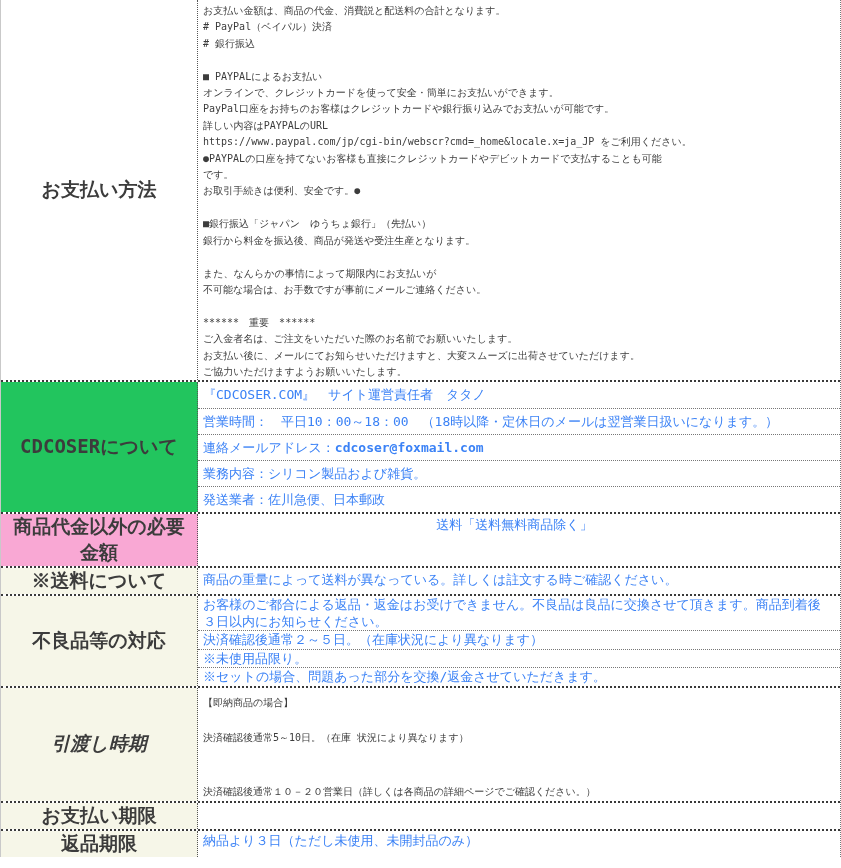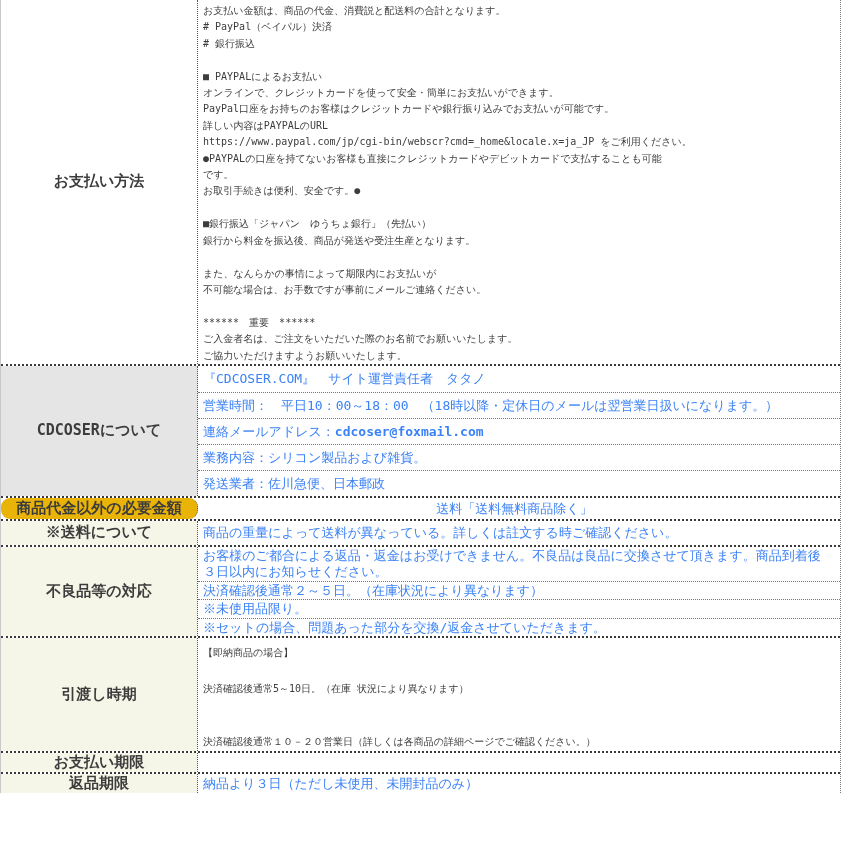--- a/index.html
+++ b/index.html
@@ -17,21 +17,21 @@
 
   .label-cell {
     flex: 0 0 197px;
     box-sizing: border-box;
     border-right: 1px dotted #555;
     display: flex;
     align-items: center;
     justify-content: center;
     text-align: center;
     font-weight: bold;
-    font-size: 15px;
+    font-size: 19px;
     color: #3c3c3c;
     padding: 0 10px;
   }
 
   .content-cell { flex: 1 1 auto; min-width: 0; }
 
   .para { padding: 3px 2px 0 5px; }
   .line {
     font-size: 10px;
     color: #3c3c3c;
@@ -85,57 +85,58 @@
             <div class="line">お取引手続きは便利、安全です。●</div>
             <div class="line">&nbsp;</div>
             <div class="line">■銀行振込「ジャパン　ゆうちょ銀行」（先払い）</div>
             <div class="line">銀行から料金を振込後、商品が発送や受注生産となります。</div>
             <div class="line">&nbsp;</div>
             <div class="line">また、なんらかの事情によって期限内にお支払いが</div>
             <div class="line">不可能な場合は、お手数ですが事前にメールご連絡ください。</div>
             <div class="line">&nbsp;</div>
             <div class="line">******　重要　******</div>
             <div class="line">ご入金者名は、ご注文をいただいた際のお名前でお願いいたします。</div>
+            <div class="line">お支払い後に、メールにてお知らせいただけますと、大変スムーズに出荷させていただけます。</div>
             <div class="line">ご協力いただけますようお願いいたします。</div>
           </div>
         </div>
       </div>
       <div class="row row-1">
-        <div class="label-cell" style="background: #e5e5e5;">CDCOSERについて</div>
+        <div class="label-cell" style="background: #22c55e;">CDCOSERについて</div>
         <div class="content-cell">
           <div class="sub-row">『CDCOSER.COM』　サイト運営責任者　タタノ</div>
           <div class="sub-row">営業時間：　平日10：00～18：00　（18時以降・定休日のメールは翌営業日扱いになります。）</div>
           <div class="sub-row"><span>連絡メールアドレス：</span><span class="email">cdcoser@foxmail.com</span></div>
           <div class="sub-row">業務内容：シリコン製品および雑貨。</div>
           <div class="sub-row">発送業者：佐川急便、日本郵政</div>
         </div>
       </div>
       <div class="row row-2">
-        <div class="label-cell" style="background: #eab308; border-radius: 9px;">商品代金以外の必要金額</div>
+        <div class="label-cell" style="background: #f9a8d4;">商品代金以外の必要金額</div>
         <div class="content-cell">
           <div class="sub-row">送料「送料無料商品除く」</div>
         </div>
       </div>
       <div class="row row-3">
         <div class="label-cell" style="background: rgb(246, 246, 232);">※送料について</div>
         <div class="content-cell">
           <div class="sub-row">商品の重量によって送料が異なっている。詳しくは註文する時ご確認ください。</div>
         </div>
       </div>
       <div class="row row-4">
         <div class="label-cell" style="background: rgb(246, 246, 232);">不良品等の対応</div>
         <div class="content-cell">
           <div class="sub-row">お客様のご都合による返品・返金はお受けできません。不良品は良品に交換させて頂きます。商品到着後３日以内にお知らせください。</div>
           <div class="sub-row">決済確認後通常２～５日。（在庫状況により異なります）</div>
           <div class="sub-row">※未使用品限り。</div>
           <div class="sub-row">※セットの場合、問題あった部分を交換/返金させていただきます。</div>
         </div>
       </div>
       <div class="row row-5">
-        <div class="label-cell" style="background: rgb(246, 246, 232);">引渡し時期</div>
+        <div class="label-cell" style="background: rgb(246, 246, 232); font-style: italic;">引渡し時期</div>
         <div class="content-cell">
           <div class="para">
             <div class="line">【即納商品の場合】</div>
             <div class="line">&nbsp;</div>
             <div class="line">決済確認後通常5～10日。（在庫 状況により異なります）</div>
             <div class="line">&nbsp;</div>
             <div class="line">&nbsp;</div>
             <div class="line">決済確認後通常１０－２０営業日（詳しくは各商品の詳細ページでご確認ください。）</div>
           </div>
         </div>

